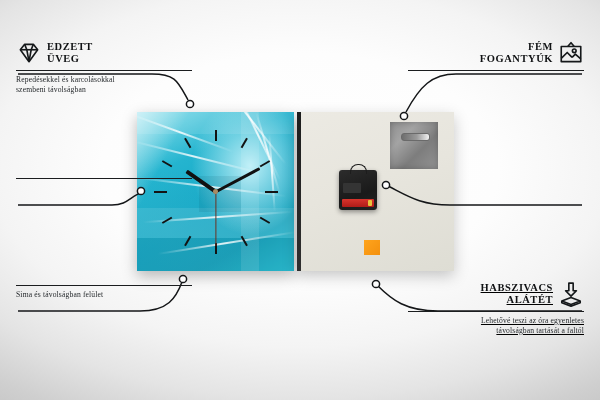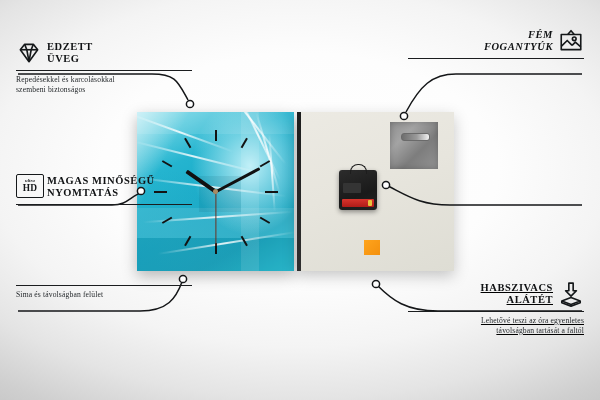--- a/index.html
+++ b/index.html
@@ -254,21 +254,21 @@
     color: #24282b;
     letter-spacing: .15px;
     white-space: pre-line;
   }
 
   
   #callout-tempered-glass { left: 16px;  top: 40px;  }
   #callout-hd-print       { left: 16px;  top: 174px; }
   #callout-polished-edges { left: 16px;  top: 281px; }
   
-  #callout-metal-handles  { left: 408px; top: 28px; font-style: italic;  }
+  #callout-metal-handles  { left: 408px; top: 40px;  }
   #callout-silent-movement{ left: 408px; top: 174px; }
   #callout-foam-pad       { left: 408px; top: 281px; text-decoration: underline; }
 
   .hd-badge {
     width: 26px; height: 22px;
     border: 1.4px solid #15181a;
     border-radius: 2px;
     display: flex;
     flex-direction: column;
     align-items: center;
@@ -408,34 +408,24 @@
           <path d="M4 9 H20"></path>
             <path d="M8 4 L10 9 L12 20"></path>
             <path d="M16 4 L14 9 L12 20"></path>
         </svg>
       </span>
       <div class="callout-title">EDZETT
 ÜVEG</div>
     </div>
     <div class="callout-rule"></div>
     <div class="callout-desc">Repedésekkel és karcolásokkal
-szembeni biztonságos</div>
+szembeni távolságban</div>
   </div>
 
   <div class="callout left" id="callout-hd-print">
-    <div class="callout-head">
-      <span class="callout-icon">
-        <span class="hd-badge">
-          <span class="u">ultra</span>
-          <span class="hd">HD</span>
-        </span>
-      </span>
-      <div class="callout-title">MAGAS MINŐSÉGŰ
-NYOMTATÁS</div>
-    </div>
     <div class="callout-rule"></div>
   </div>
 
   <div class="callout left" id="callout-polished-edges">
     <div class="callout-rule"></div>
     <div class="callout-desc">Sima és távolságban felület</div>
   </div>
 
   <div class="callout right" id="callout-metal-handles">
     <div class="callout-head">

